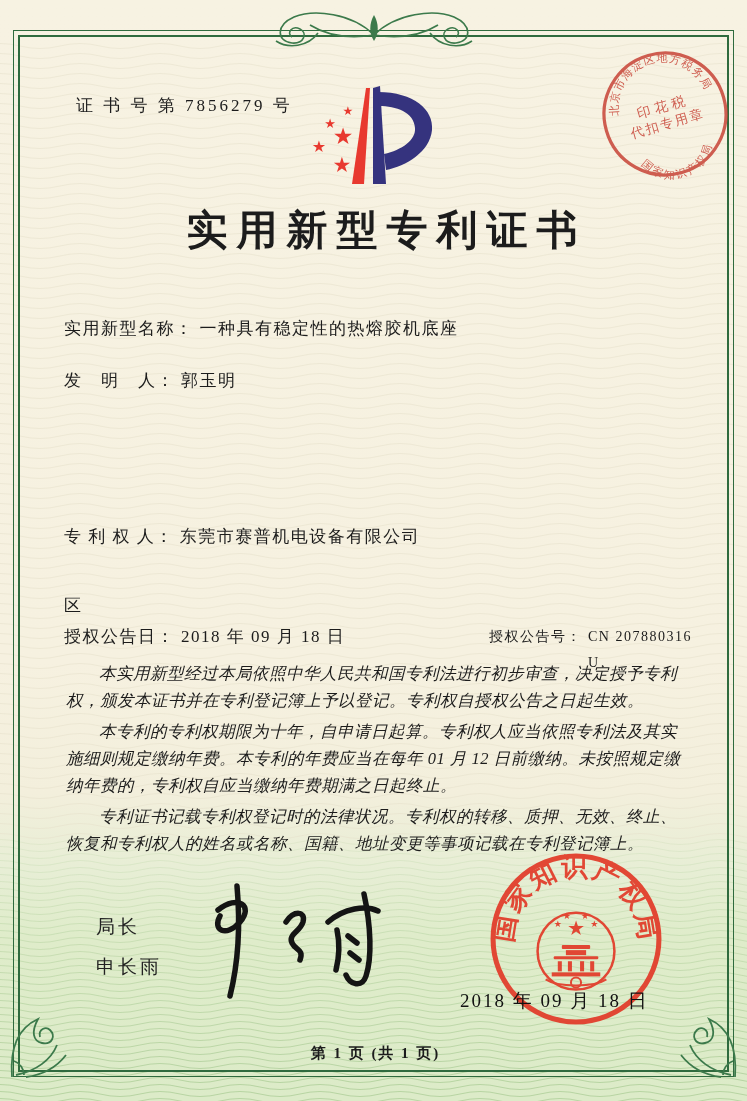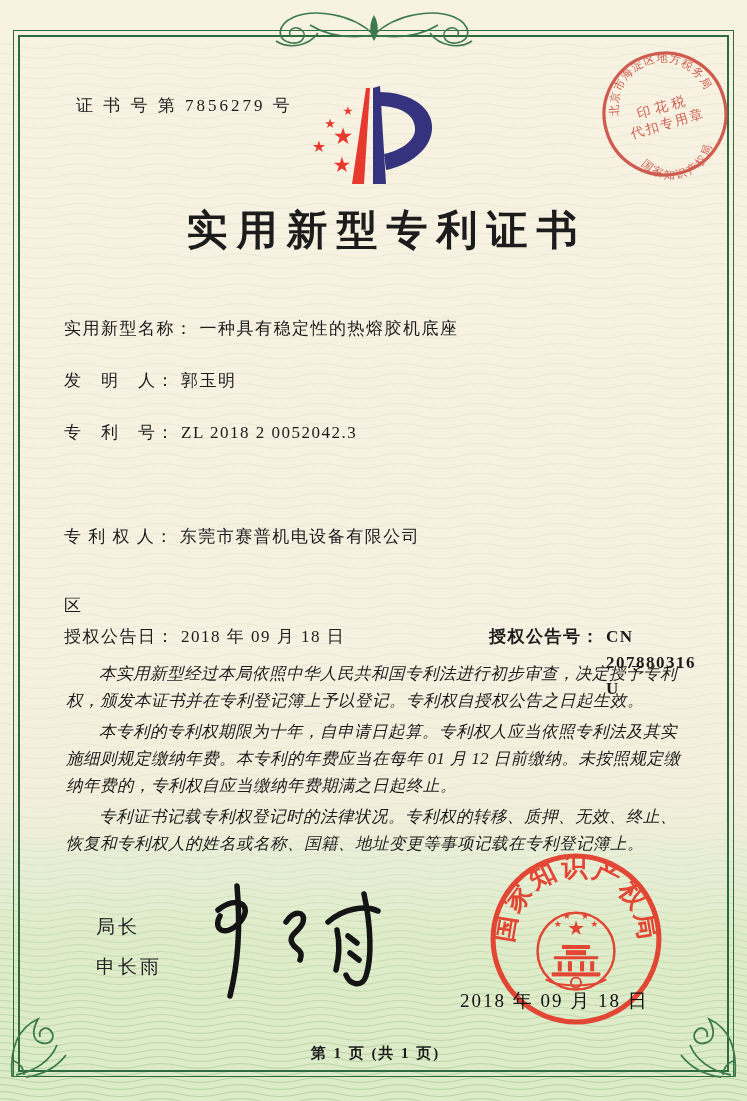--- a/index.html
+++ b/index.html
@@ -17,21 +17,21 @@
   .ornament-br{position:absolute;right:6px;bottom:18px;z-index:2;}
   .cert-no{position:absolute;left:64px;top:94px;font-size:17px;letter-spacing:3px;z-index:3;margin-left:12px;}
   .logo{position:absolute;left:292px;top:80px;z-index:3;}
   .tax-stamp{position:absolute;right:16px;top:48px;z-index:4;transform:rotate(-16deg);opacity:.88;}
   .title{position:absolute;left:0;right:0;top:203px;margin:0;text-align:center;
          font-size:41px;font-weight:bold;letter-spacing:9px;text-indent:9px;z-index:3;padding-left:17px;}
   .row{position:absolute;left:64px;width:630px;font-size:17px;letter-spacing:1.5px;line-height:26px;z-index:3;display:flex;}
   .row .lbl{flex:none;}
   .row .val{margin-left:6px;}
   .addr2{position:absolute;left:64px;font-size:17px;letter-spacing:1.5px;z-index:3;}
-  .grant2{position:absolute;left:425px;top:0;display:flex;font-size:17px;letter-spacing:1.5px;font-weight:bold;}
+  .grant2{position:absolute;left:425px;top:0;display:flex;font-size:14px;letter-spacing:1.5px;}
   .paras{position:absolute;left:62px;top:656px;width:626px;z-index:3;
          font-size:16.5px;line-height:27px;font-style:italic;letter-spacing:.5px;}
   .paras p{margin:4px;text-indent:2em;}
   .signoff{position:absolute;left:64px;top:908px;z-index:3;
            font-family:Liberation Mono, monospace;font-size:19px;letter-spacing:3px;line-height:40px;color:#222;margin-left:32px;}
   .signature{position:absolute;left:180px;top:878px;z-index:3;}
   .gov-seal{position:absolute;left:487px;top:850px;z-index:3;opacity:.92;}
   .seal-date{position:absolute;left:460px;top:988px;z-index:4;font-size:19px;letter-spacing:2px;color:#111;}
   .footer{position:absolute;left:4px;right:0;top:1044px;text-align:center;font-size:15px;letter-spacing:2px;z-index:3;font-weight:bold;}
   .red{fill:#e23a28;}
@@ -231,24 +231,20 @@
   <h1 class="title">实用新型专利证书</h1>
 
   <div class="row" style="top:316px">
     <span class="lbl">实用新型名称：</span>
     <span class="val">一种具有稳定性的热熔胶机底座</span>
   </div>
   <div class="row" style="top:368px">
     <span class="lbl">发　明　人：</span>
     <span class="val">郭玉明</span>
   </div>
-  <div class="row" style="top:420px">
-    <span class="lbl">专　利　号：</span>
-    <span class="val">ZL 2018 2 0052042.3</span>
-  </div>
   <div class="row" style="top:524px">
     <span class="lbl">专 利 权 人：</span>
     <span class="val">东莞市赛普机电设备有限公司</span>
   </div>
   <div class="addr2" style="top:594px">区</div>
 
   <div class="row" style="top:624px">
     <span class="lbl">授权公告日：</span>
     <span class="val">2018 年 09 月 18 日</span>
     <span class="grant2">

